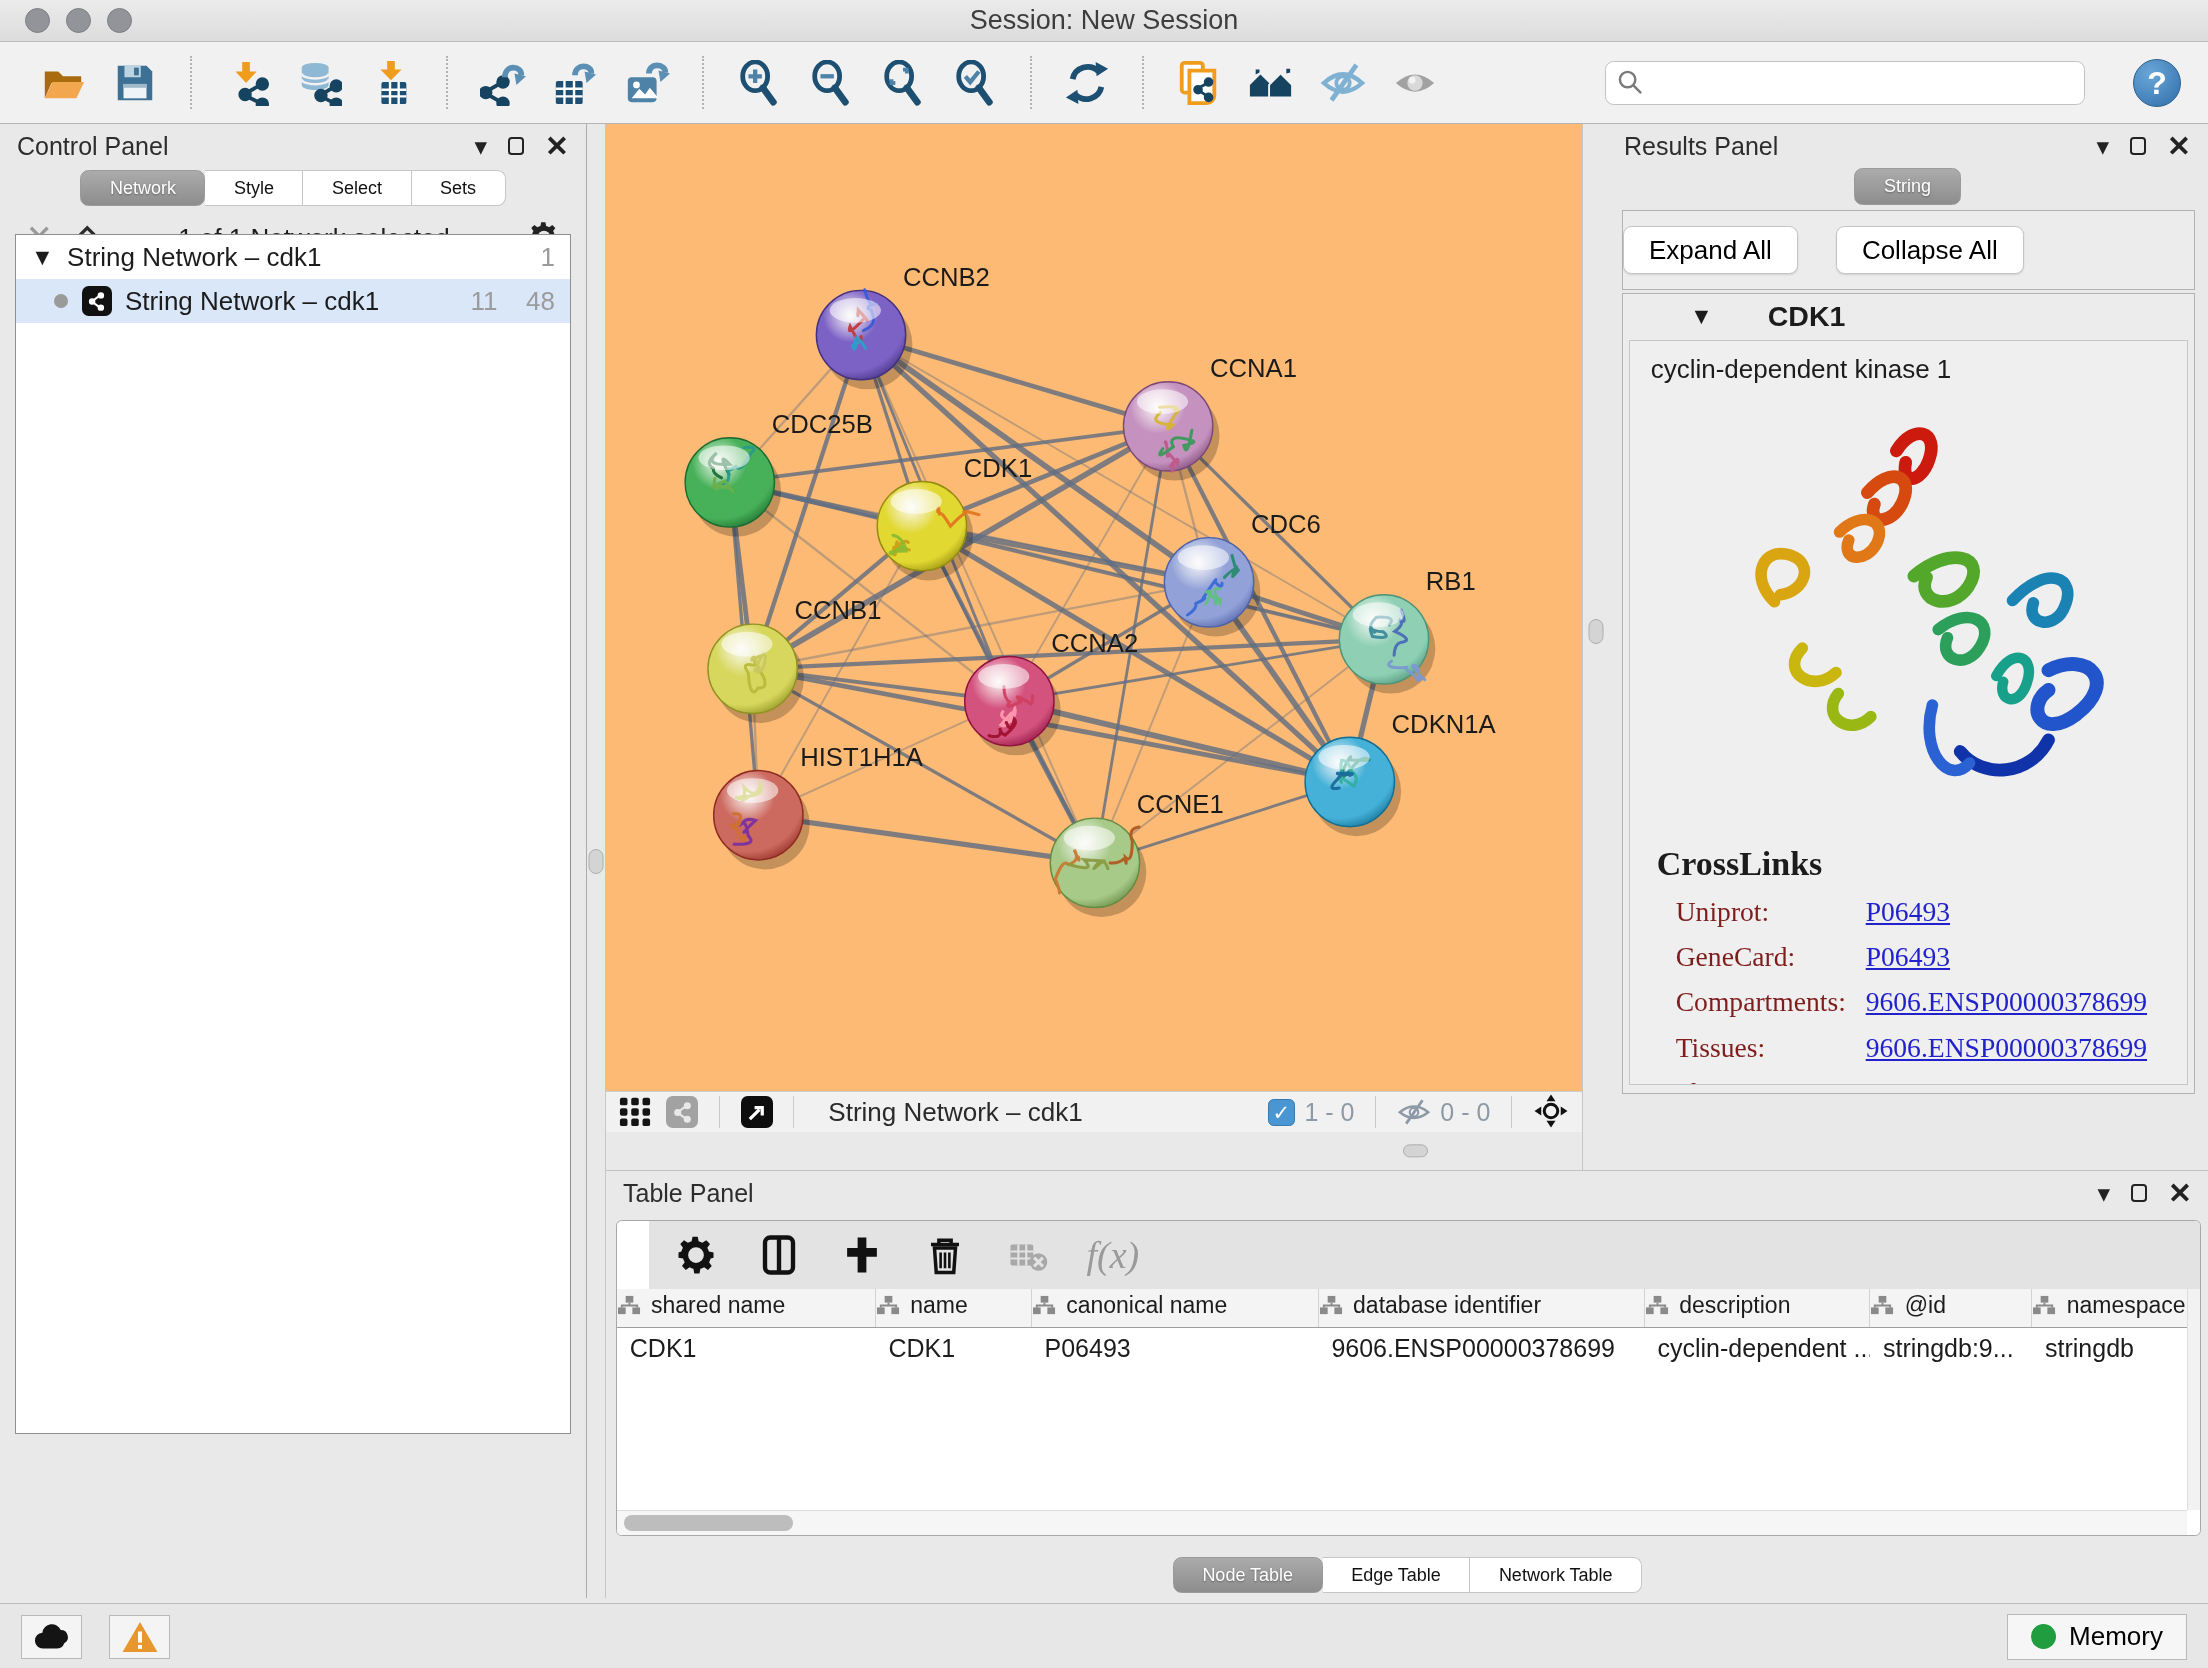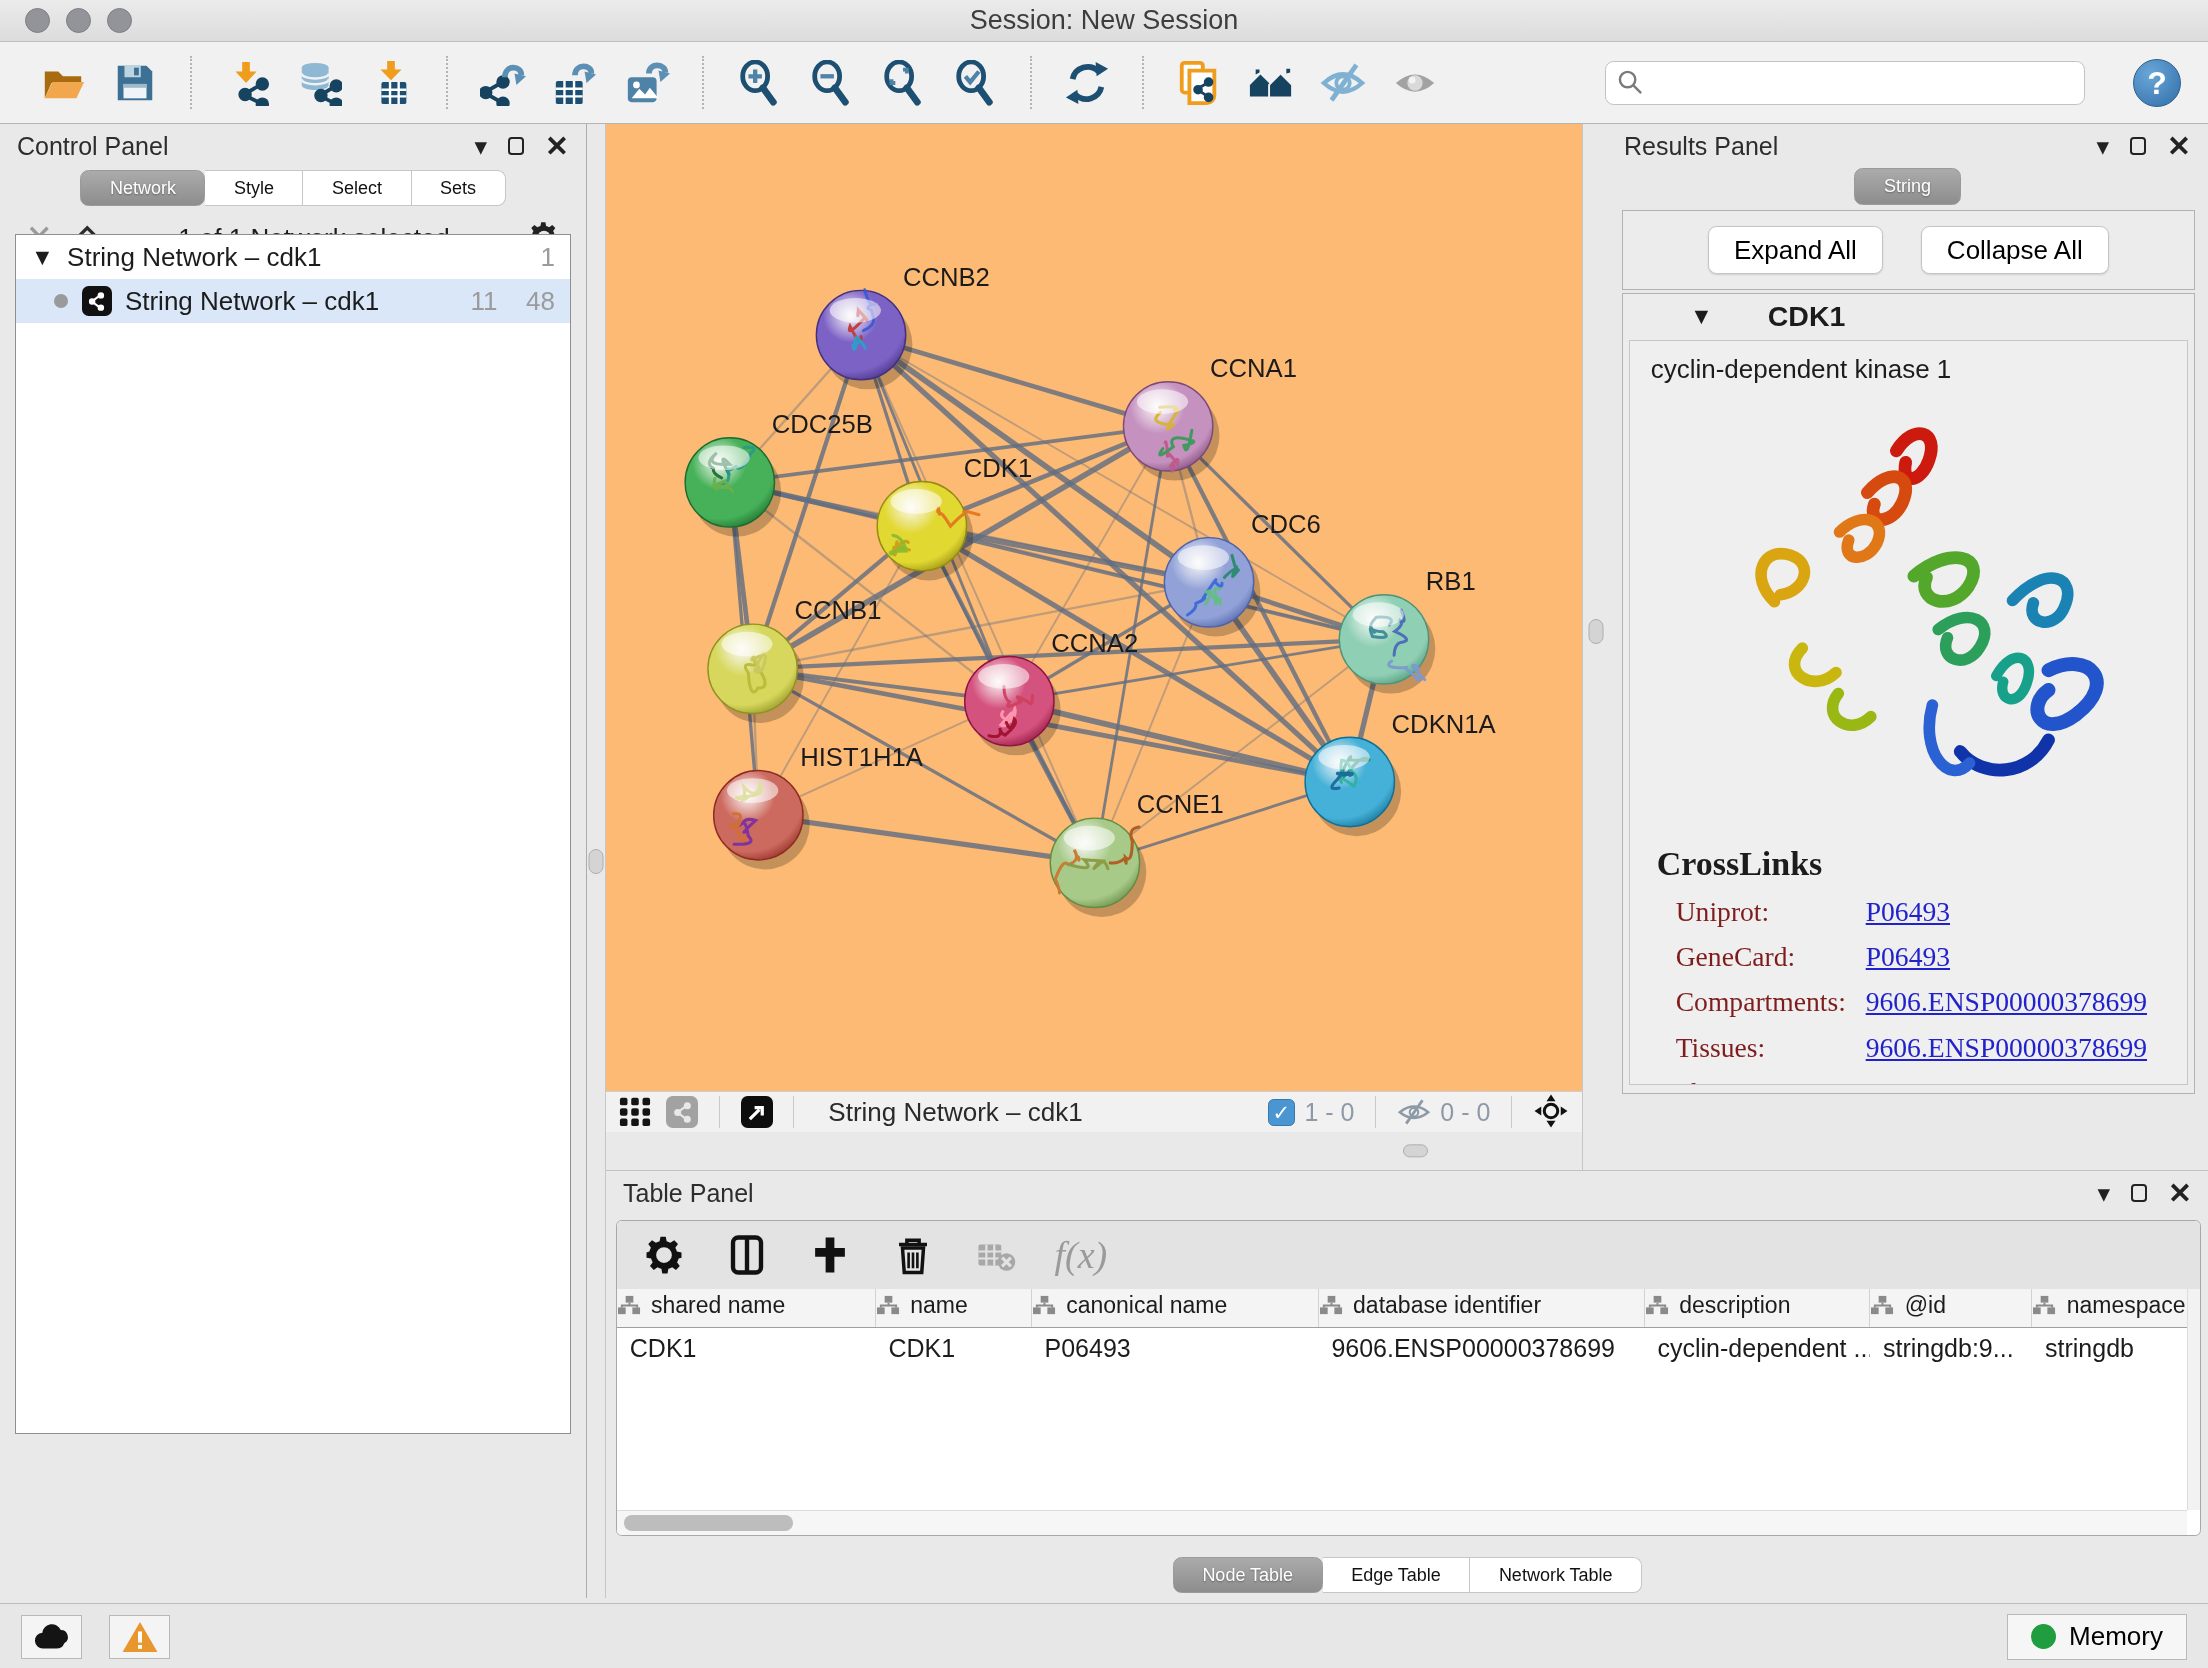--- a/index.html
+++ b/index.html
@@ -84,21 +84,21 @@
   .vt-check { width:27px; height:27px; border-radius:5.7px; background:#4a96d2; border:1px solid #3878ab;
     color:#fff; font-size:21px; text-align:center; line-height:26px; }
   .icon-sq { width:32px; height:32px; border-radius:6.7px; display:inline-flex; align-items:center;
     justify-content:center; }
   .canvas-bottom { position:absolute; left:606px; top:1132px; width:976px; height:38px; background:#e9e9e9; }
 
   
   .results-panel { position:absolute; left:1607px; top:124px; width:601px; height:1046px; background:#e9e9e9; }
   .rp-tabs-row { text-align:center; }
   .rp-box1 { position:absolute; left:15px; right:13.3px; top:86px; height:80px; border:1.9px solid #b2b2b2;
-    background:#ececec; display:flex; align-items:center; justify-content:center; gap:38px; }
+    background:#ececec; display:flex; align-items:center; gap:38px; }
   .rp-btn { font-size:26px; background:#fff; border:1px solid #c4c4c4; border-radius:8.6px;
     padding:7.6px 25px; cursor:pointer; box-shadow:0 1px 1.9px rgba(0,0,0,.12); }
   .rp-box2 { position:absolute; left:15px; right:13.3px; top:169px; height:801px; border:1.9px solid #b2b2b2;
     background:#ececec; }
   .rp-sect-head { display:flex; align-items:center; height:44px; padding:0 0 0 67px; gap:55px;
     font-size:28.5px; }
   .rp-sect-head .g { font-weight:bold; }
   .rp-inner { position:absolute; left:5.7px; right:5.7px; top:46px; bottom:7.6px; border:1px solid #c6c6c6;
     background:#efefef; overflow:hidden; }
   .rp-desc { font-size:26px; padding:13.3px 0 0 21px; }
@@ -107,21 +107,21 @@
   .xl-row { display:flex; font-family:"Liberation Serif",serif; font-size:27.6px; padding:6.7px 0 6.7px 46px; }
   .xl-label { width:190px; color:#7f1d1d; }
   .xl-link { color:#2222cc; text-decoration:underline; }
 
   
   .table-panel { position:absolute; left:606px; top:1170px; width:1603px; height:433px;
     background:#e9e9e9; border-top:1px solid #c2c2c2; }
   .tp-container { position:absolute; left:9.5px; right:7.6px; top:49px; height:316px;
     border:1px solid #a8a8a8; border-radius:5.7px; background:#fff; overflow:hidden; }
   .tp-toolbar { height:68px; background:#e3e3e3; display:flex; align-items:center; gap:34px;
-    padding-left:23px; }
+    padding-left:23px;margin-left:32px; }
   .tp-toolbar .tb svg { width:42px; height:42px; }
   table.data { border-collapse:collapse; width:100%; table-layout:fixed; }
   table.data th { font-size:23px; font-weight:normal; text-align:left; height:38px;
     background:#f4f4f4; border-right:1px solid #d2d2d2; border-bottom:1.9px solid #9f9f9f;
     white-space:nowrap; overflow:hidden; }
   table.data th .thwrap { display:inline-flex; align-items:center; gap:9.5px; }
   table.data td { font-size:25px; height:42px; padding:0 13.3px; white-space:nowrap; overflow:hidden; }
   .hscroll { position:absolute; left:0; right:13.3px; bottom:0; height:25px; background:#f6f6f6;
     border-top:1px solid #dcdcdc; }
   .hthumb { position:absolute; left:7.6px; top:3.8px; width:169px; height:16px; border-radius:8.6px; background:#bdbdbd; }

